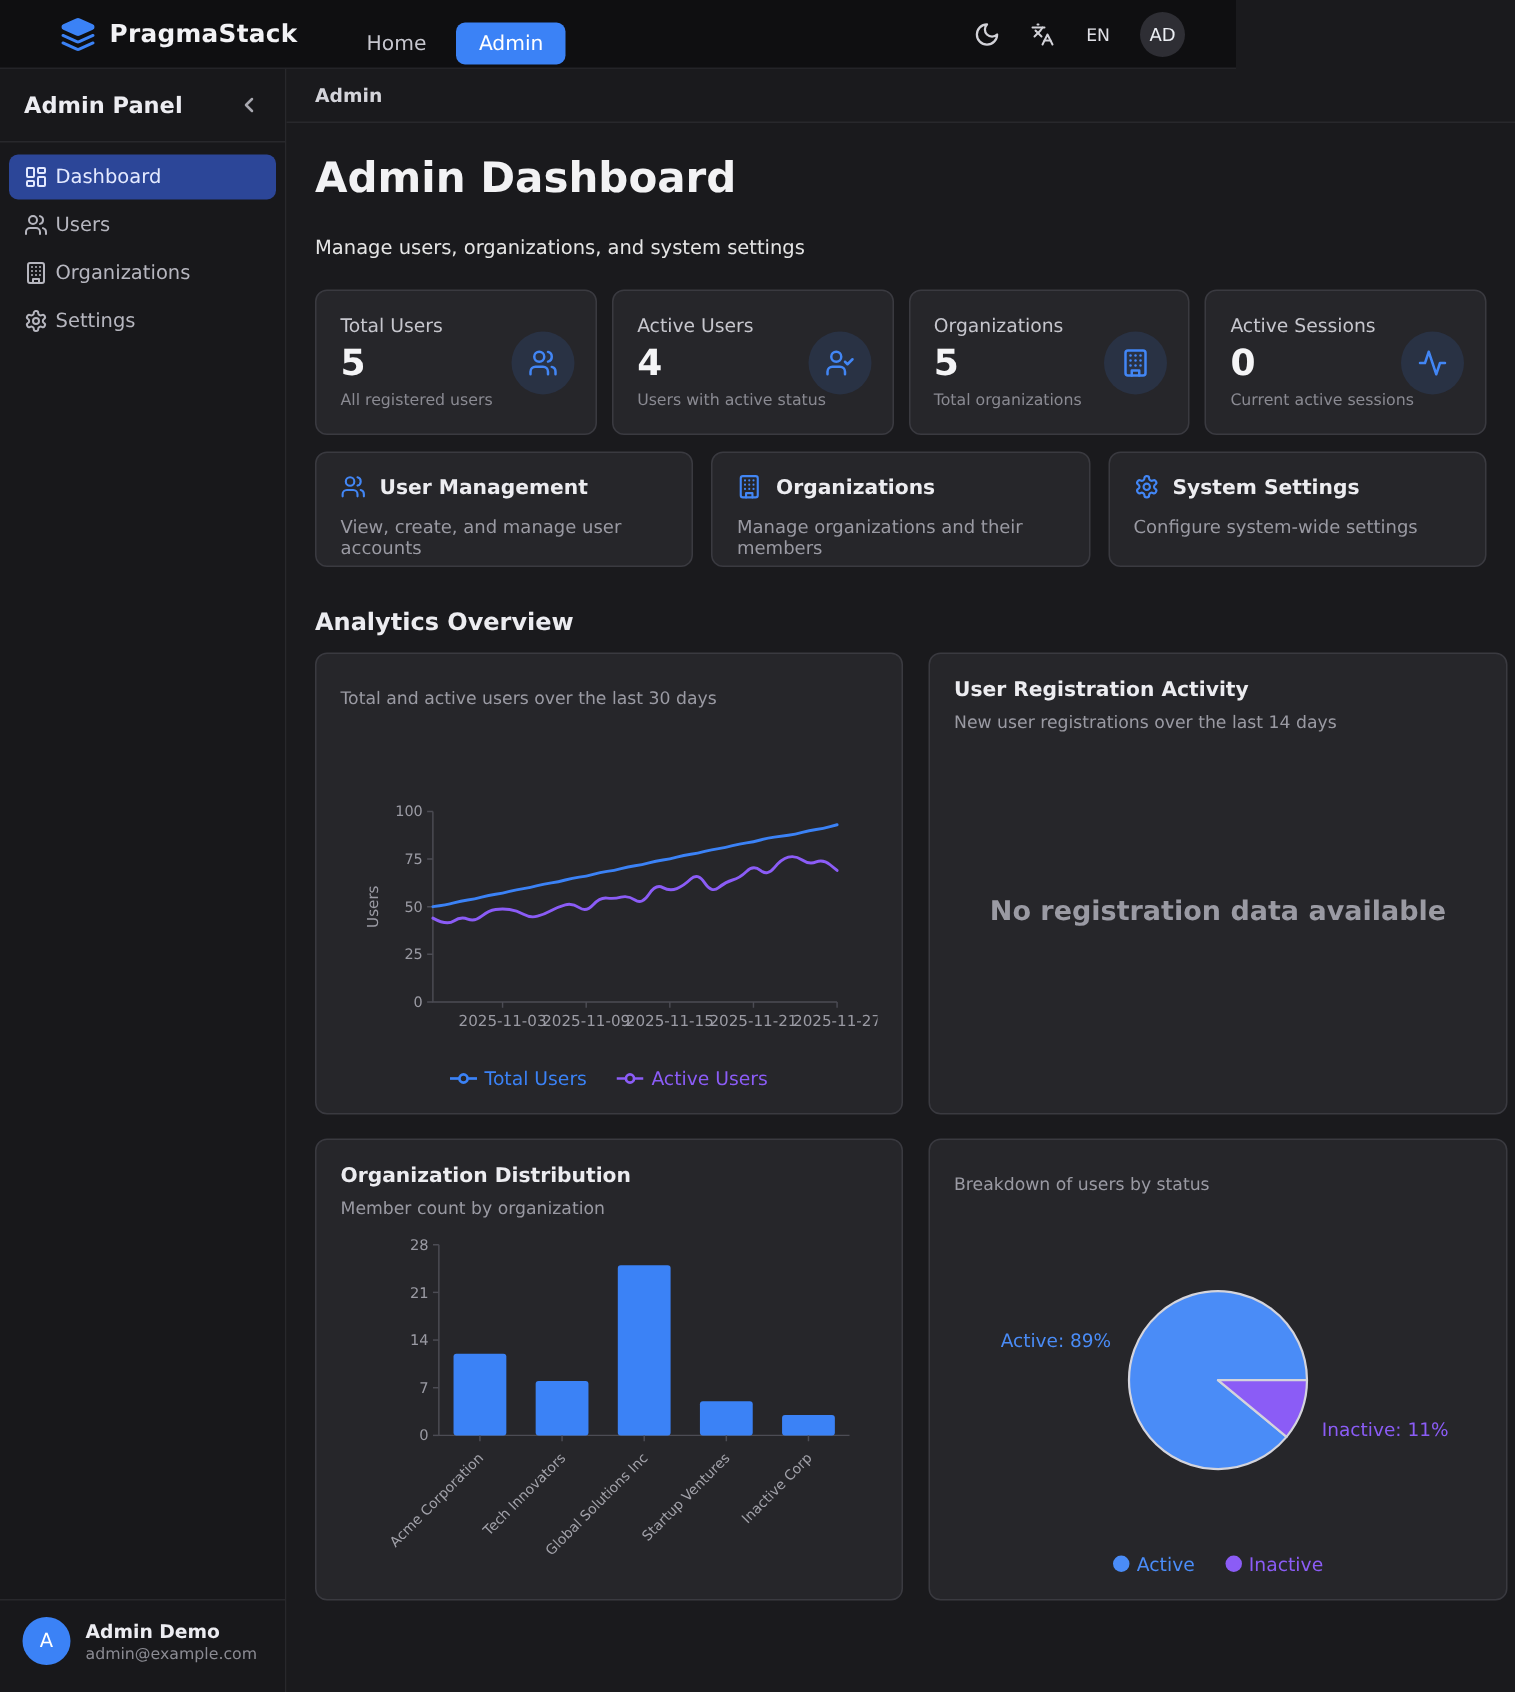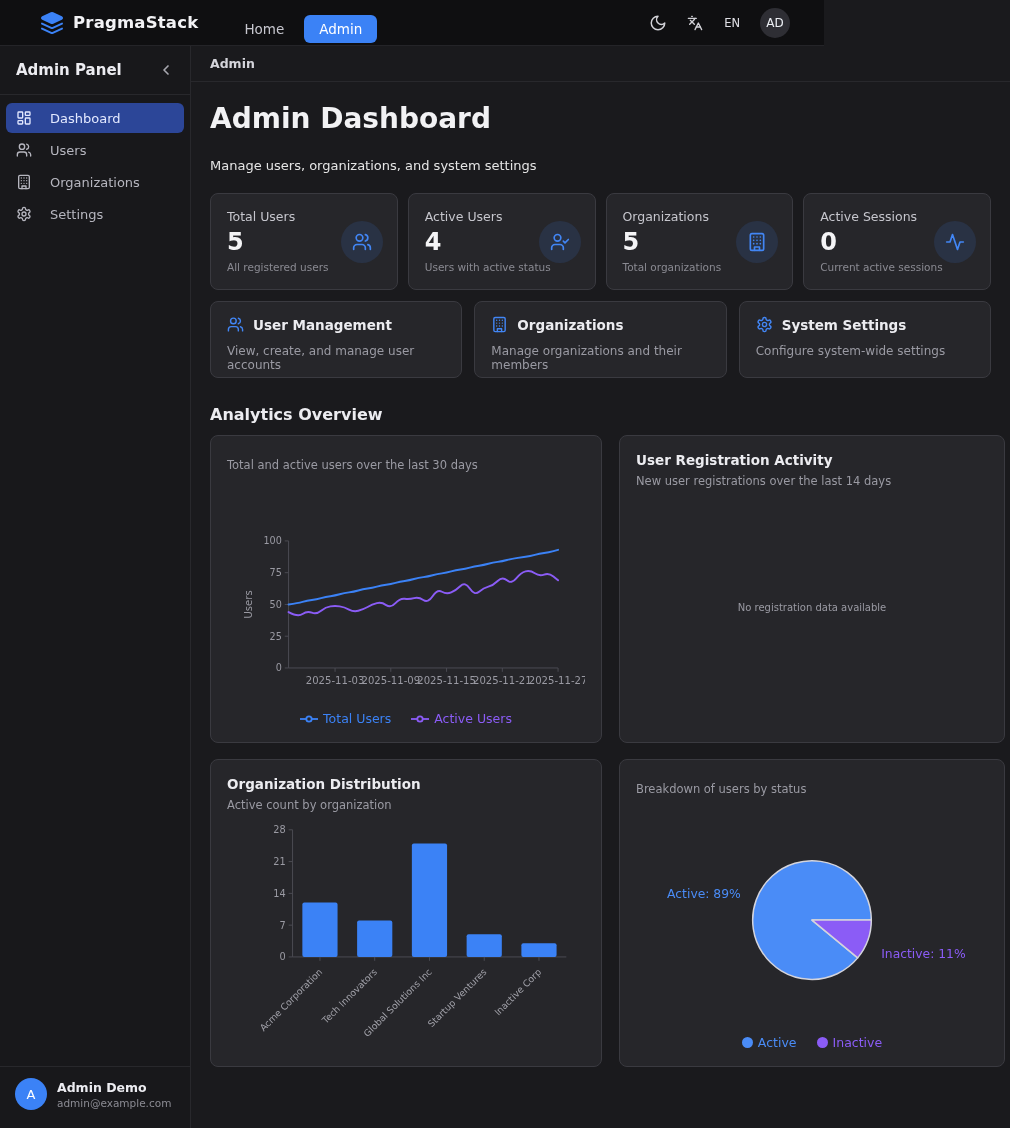--- a/index.html
+++ b/index.html
@@ -38,21 +38,21 @@
     display:flex; flex-direction:column; flex-shrink:0;
   }
   .sidebar-header {
     height:49px; display:flex; align-items:center; justify-content:space-between;
     padding:0 16px; border-bottom:1px solid #28282c;
   }
   .sidebar-title { font-size:15px; font-weight:bold; color:#ececf1; }
   .collapse-btn { width:16px; height:16px; color:#a8a8b0; cursor:pointer; }
   .sidebar-nav { flex:1; padding:6px 0; }
   .sidebar-item {
-    display:flex; align-items:flex-end; gap:18px; margin:2px 6px;
+    display:flex; align-items:flex-end; gap:5px; margin:2px 6px;
     padding:7px 10px; border-radius:6px; font-size:13px; color:#b6b6bf; cursor:pointer;
   }
   .sidebar-item .s-icon { width:16px; height:16px; flex-shrink:0; }
   .sidebar-item.active { background:#2c4698; color:#e3e9ff; }
   .sidebar-footer {
     border-top:1px solid #28282c; padding:11px 15px 18px;
     display:flex; align-items:center; gap:10px;
   }
   .footer-avatar {
     width:32px; height:32px; border-radius:50%; background:#3b82f6; flex-shrink:0;
@@ -101,21 +101,21 @@
   
   .charts-grid { display:grid; grid-template-columns:1fr 1fr; gap:16px 17px; margin-top:11px; padding-bottom:16px; }
   .chart-card {
     background:#26262a; border:1px solid #3a3a40; border-radius:8px;
     padding:16px; height:308px; display:flex; flex-direction:column;
   }
   .chart-title { font-size:13.5px; font-weight:bold; color:#ececf0; }
   .chart-sub { font-size:11.5px; color:#9a9aa3; margin-top:6px; }
   .chart-body { flex:1; display:flex; flex-direction:column; align-items:center; justify-content:flex-end; }
   .chart-body svg { display:block; }
-  .empty-center { flex:1; display:flex; align-items:center; justify-content:center; font-size:10px; color:#9a9aa3; }
+  .empty-center { flex:1; display:flex; align-items:center; justify-content:center; font-size:18px; color:#9a9aa3;font-weight:bold; }
   .legend-row { display:flex; justify-content:center; gap:20px; margin-top:12px; font-size:12.5px; }
   .legend-item { display:flex; align-items:center; gap:5px; }
   .legend-dot { width:11px; height:11px; border-radius:50%; display:inline-block; }
 </style>
 </head>
 <body>
 
 <div class="navbar">
   <div class="brand">
     <svg class="brand-icon" viewBox="0 0 24 24" fill="none" stroke="currentColor" stroke-width="2" stroke-linecap="round" stroke-linejoin="round">
@@ -371,21 +371,21 @@
         </div>
 
         <div class="chart-card">
           <div class="chart-title">User Registration Activity</div>
           <div class="chart-sub">New user registrations over the last 14 days</div>
           <div class="empty-center">No registration data available</div>
         </div>
 
         <div class="chart-card">
           <div class="chart-title">Organization Distribution</div>
-          <div class="chart-sub">Active count by organization</div>
+          <div class="chart-sub">Member count by organization</div>
           <div class="chart-body" style="justify-content:center">
             <svg id="bar-svg" viewBox="0 0 360 228" width="352" height="223">
                 <path d="M 64 10 L 64 140 L 344 140" stroke="#4c4c54" fill="none"></path>
                 <line x1="60" y1="140" x2="64" y2="140" stroke="#4c4c54"></line>
                 <text x="57" y="143.5" fill="#9a9aa3" font-size="10" text-anchor="end">0</text>
                 <line x1="60" y1="107.5" x2="64" y2="107.5" stroke="#4c4c54"></line>
                 <text x="57" y="111" fill="#9a9aa3" font-size="10" text-anchor="end">7</text>
                 <line x1="60" y1="75" x2="64" y2="75" stroke="#4c4c54"></line>
                 <text x="57" y="78.5" fill="#9a9aa3" font-size="10" text-anchor="end">14</text>
                 <line x1="60" y1="42.5" x2="64" y2="42.5" stroke="#4c4c54"></line>

